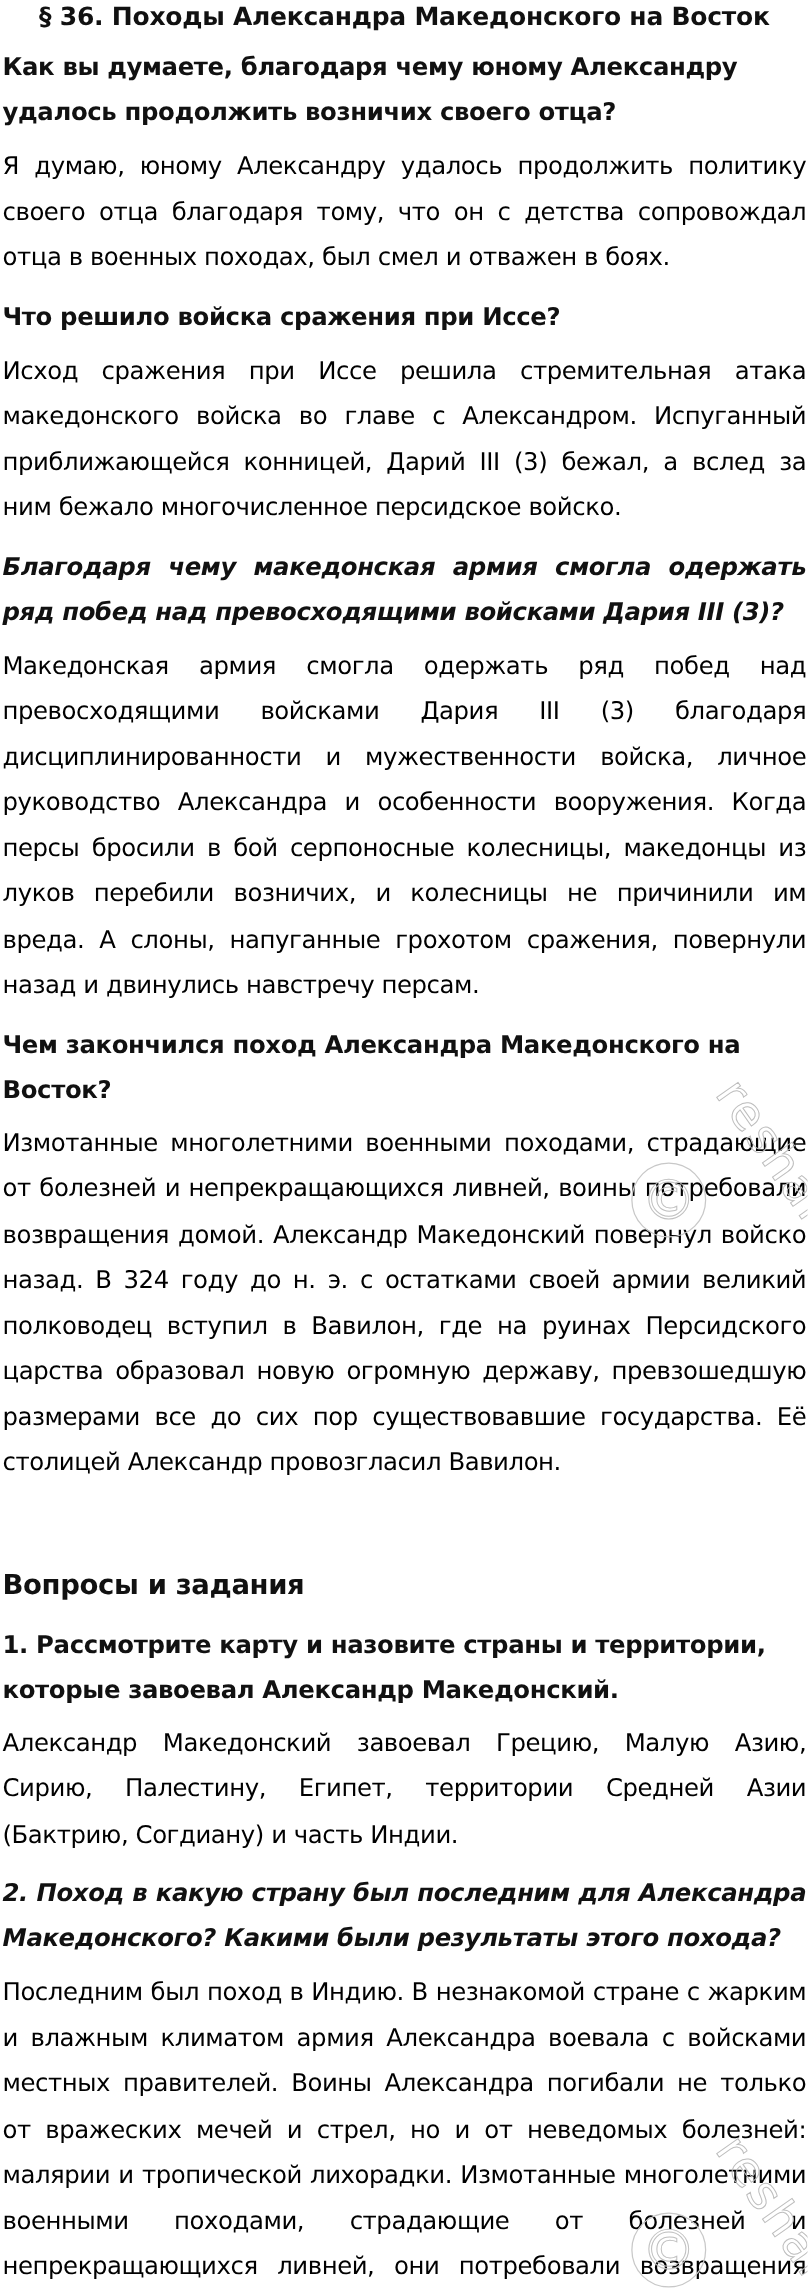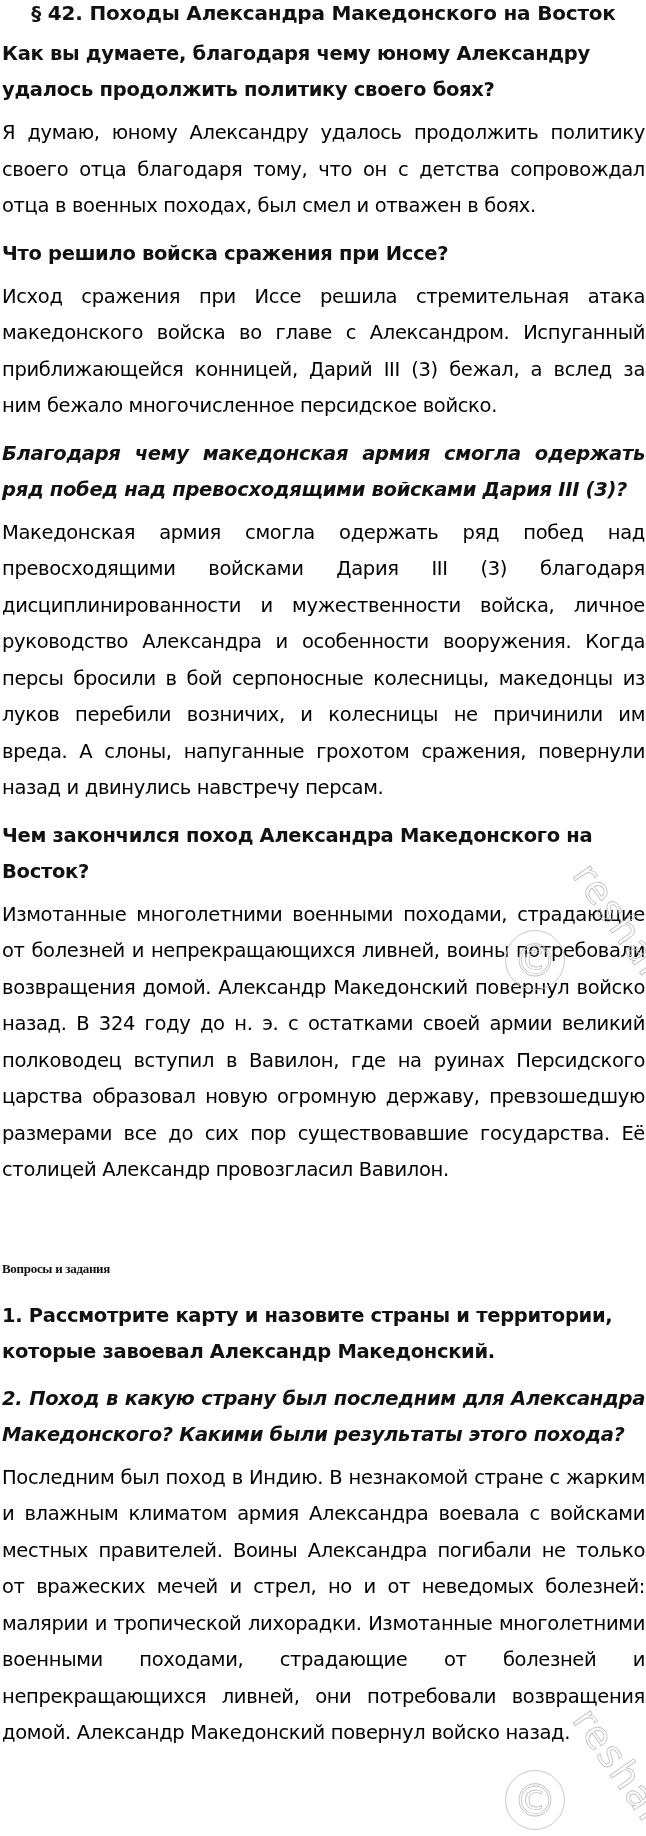--- a/index.html
+++ b/index.html
@@ -33,25 +33,24 @@
     font-size: 19.5px;
     line-height: 36.5px;
     margin: 7px 0 0 0;
     text-align: justify;
     text-align-last: left;
     letter-spacing: -0.35px;
     color: #000000;
   }
   .section-title {
     font-weight: bold;
-    font-size: 13px;
+    font-size: 22px;
     line-height: 36px;
     margin: 62px 0 0 0;
     letter-spacing: -0.3px;
-    font-family: Liberation Serif, serif;
   }
   .wm {
     position: absolute;
     pointer-events: none;
     color: transparent;
     -webkit-text-stroke: 0.8px #bdbdbd;
     font-family: "DejaVu Sans", sans-serif;
     font-size: 38px;
     transform: rotate(55deg);
     transform-origin: left top;
@@ -67,24 +66,24 @@
     color: transparent;
     -webkit-text-stroke: 0.8px #c0c0c0;
     font-size: 44px;
     font-family: "DejaVu Sans", sans-serif;
   }
 </style>
 </head>
 <body>
 
 <div class="page">
-  <h1 class="title">§ 42. Походы Александра Македонского на Восток</h1>
+  <h1 class="title">§ 36. Походы Александра Македонского на Восток</h1>
 
   <div>
-    <p class="q">Как вы думаете, благодаря чему юному Александру удалось продолжить политику своего боях?</p>
+    <p class="q">Как вы думаете, благодаря чему юному Александру удалось продолжить возничих своего отца?</p>
     <p class="a">Я думаю, юному Александру удалось продолжить политику своего отца благодаря тому, что он с детства сопровождал отца в военных походах, был смел и отважен в боях.</p>
   </div>
 
   <div>
     <p class="q">Что решило войска сражения при Иссе?</p>
     <p class="a">Исход сражения при Иссе решила стремительная атака македонского войска во главе с Александром. Испуганный приближающейся конницей, Дарий III (3) бежал, а вслед за ним бежало многочисленное персидское войско.</p>
   </div>
 
   <div>
     <p class="q justify">Благодаря чему македонская армия смогла одержать ряд побед над превосходящими войсками Дария III (3)?</p>
@@ -93,20 +92,21 @@
 
   <div>
     <p class="q">Чем закончился поход Александра Македонского на Восток?</p>
     <p class="a">Измотанные многолетними военными походами, страдающие от болезней и непрекращающихся ливней, воины потребовали возвращения домой. Александр Македонский повернул войско назад. В 324 году до н. э. с остатками своей армии великий полководец вступил в Вавилон, где на руинах Персидского царства образовал новую огромную державу, превзошедшую размерами все до сих пор существовавшие государства. Её столицей Александр провозгласил Вавилон.</p>
   </div>
 
   <h2 class="section-title">Вопросы и задания</h2>
 
   <div>
     <p class="q">1. Рассмотрите карту и назовите страны и территории, которые завоевал Александр Македонский.</p>
+    <p class="a">Александр Македонский завоевал Грецию, Малую Азию, Сирию, Палестину, Египет, территории Средней Азии (Бактрию, Согдиану) и часть Индии.</p>
   </div>
 
   <div>
     <p class="q justify">2. Поход в какую страну был последним для Александра Македонского? Какими были результаты этого похода?</p>
     <p class="a">Последним был поход в Индию. В незнакомой стране с жарким и влажным климатом армия Александра воевала с войсками местных правителей. Воины Александра погибали не только от вражеских мечей и стрел, но и от неведомых болезней: малярии и тропической лихорадки. Измотанные многолетними военными походами, страдающие от болезней и непрекращающихся ливней, они потребовали возвращения домой. Александр Македонский повернул войско назад.</p>
   </div>
 
 </div>
 
 <div class="wm" style="left:600px; top:855px;">reshak.ru</div>

